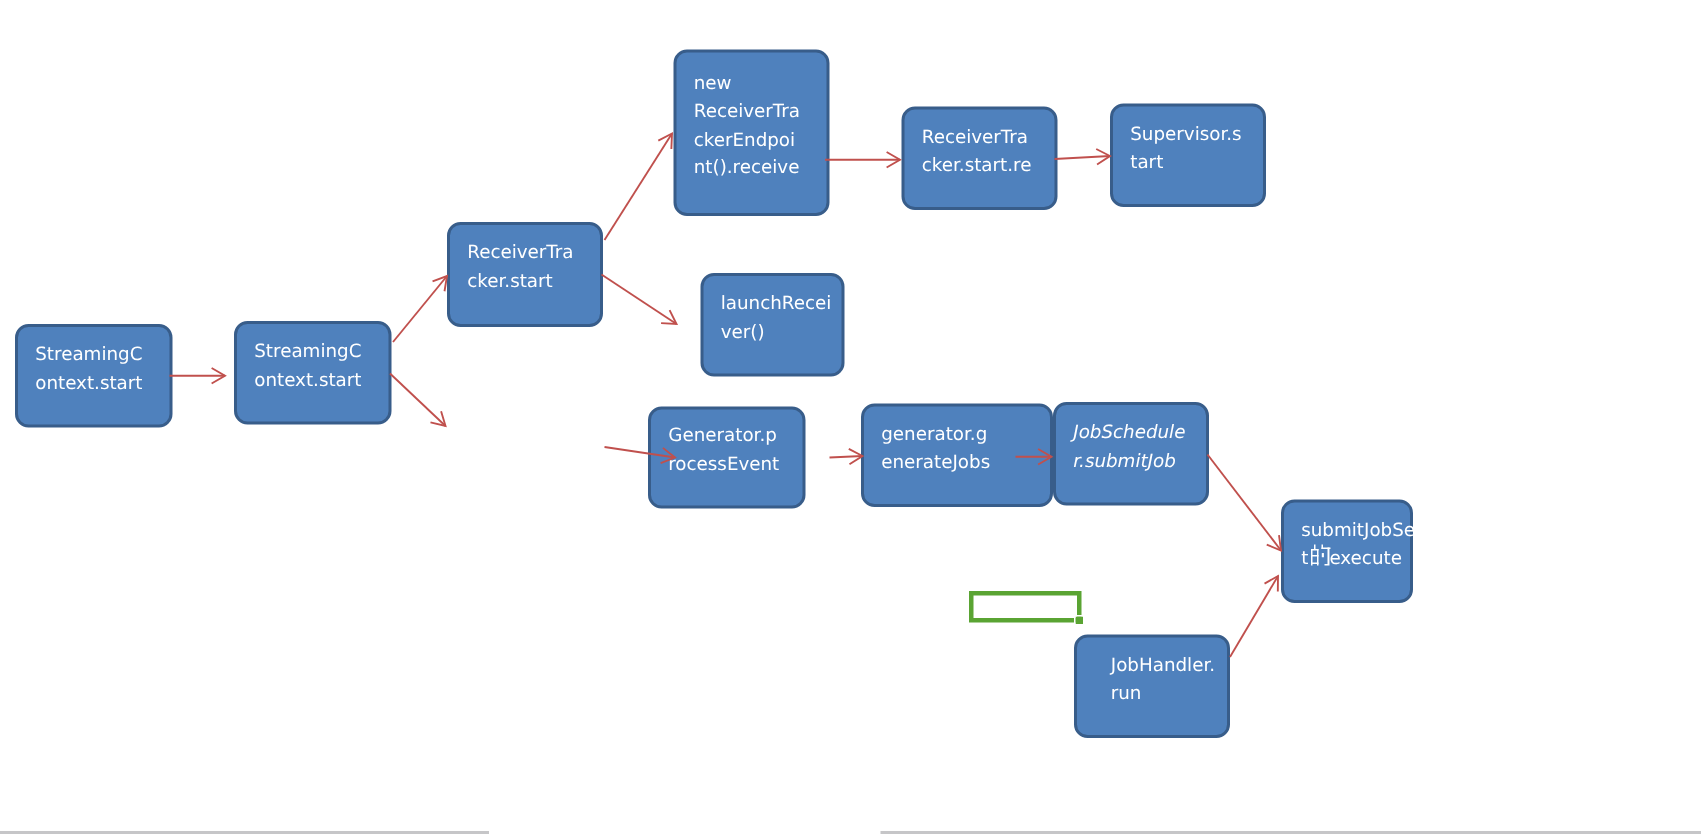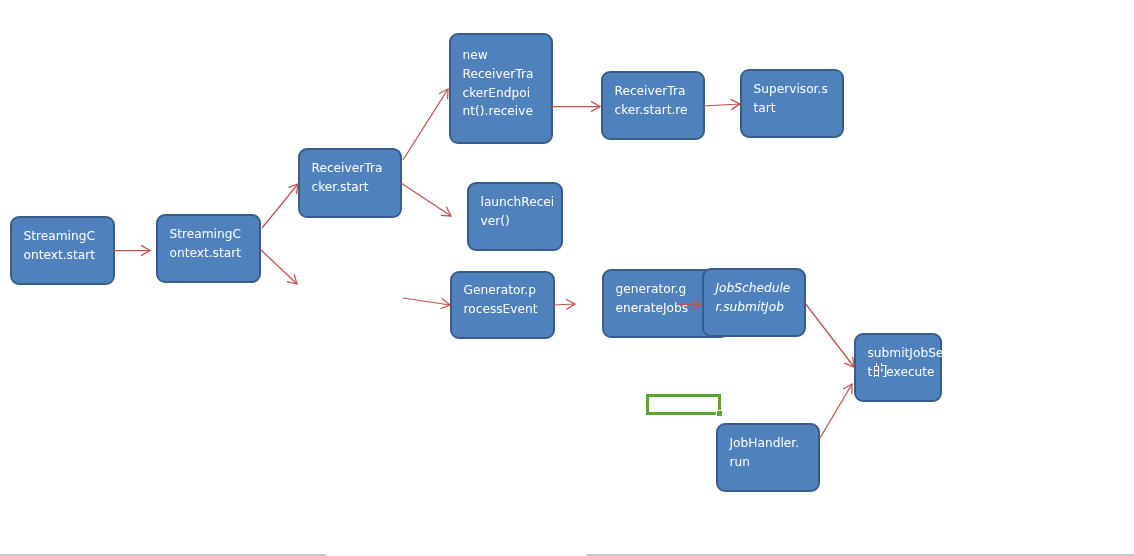--- a/index.html
+++ b/index.html
@@ -114,25 +114,25 @@
 cker.start.re</span>
   </div>
   <div class="node" style="left:740px;top:69px;width:104px;height:69px;">
     <span class="node-label">Supervisor.s
 tart</span>
   </div>
   <div class="node" style="left:451px;top:182px;width:96px;height:69px;margin-left:16px;">
     <span class="node-label">launchRecei
 ver()</span>
   </div>
-  <div class="node" style="left:450px;top:271px;width:105px;height:68px;">
+  <div class="node" style="left:432px;top:271px;width:105px;height:68px;">
     <span class="node-label">Generator.p
 rocessEvent</span>
   </div>
-  <div class="node" style="left:574px;top:269px;width:128px;height:69px;margin-left:28px;">
+  <div class="node" style="left:574px;top:269px;width:128px;height:69px;">
     <span class="node-label">generator.g
 enerateJobs</span>
   </div>
   <div class="node" style="left:702px;top:268px;width:104px;height:69px;font-style:italic;">
     <span class="node-label">JobSchedule
 r.submitJob</span>
   </div>
   <div class="node" style="left:854px;top:333px;width:88px;height:69px;">
     <span class="node-label">submitJobSe
 t<span class="cjk"><svg width="14" height="14" viewBox="0 0 14 14">
@@ -144,21 +144,21 @@
             <rect x="1" y="12" width="5" height="1"></rect>
             <rect x="1" y="13" width="1" height="1"></rect>
             <rect x="5" y="13" width="1" height="1"></rect>
             <rect x="8" y="0" width="1" height="3"></rect>
             <rect x="8" y="2" width="6" height="1"></rect>
             <rect x="12" y="2" width="1.3" height="11"></rect>
             <rect x="10" y="13" width="3.3" height="1"></rect>
             <rect x="8.2" y="5.7" width="1.4" height="2.8"></rect>
           </svg></span>execute</span>
   </div>
-  <div class="node" style="left:716px;top:423px;width:104px;height:69px;">
+  <div class="node" style="left:716px;top:423px;width:104px;height:69px;padding-left:11px;">
     <span class="node-label">JobHandler.
 run</span>
   </div>
 
   <div class="sel-box" style="left:646px;top:394px;width:75px;height:20.7px;border-width:3px;"></div>
   <div class="sel-handle" style="left:717px;top:411px;width:5px;height:5px;"></div>
 
   <div class="rule" style="left:0px;top:554px;width:326px;height:2px;"></div>
   <div class="rule" style="left:587px;top:554px;width:547px;height:2px;"></div>
 </div>

